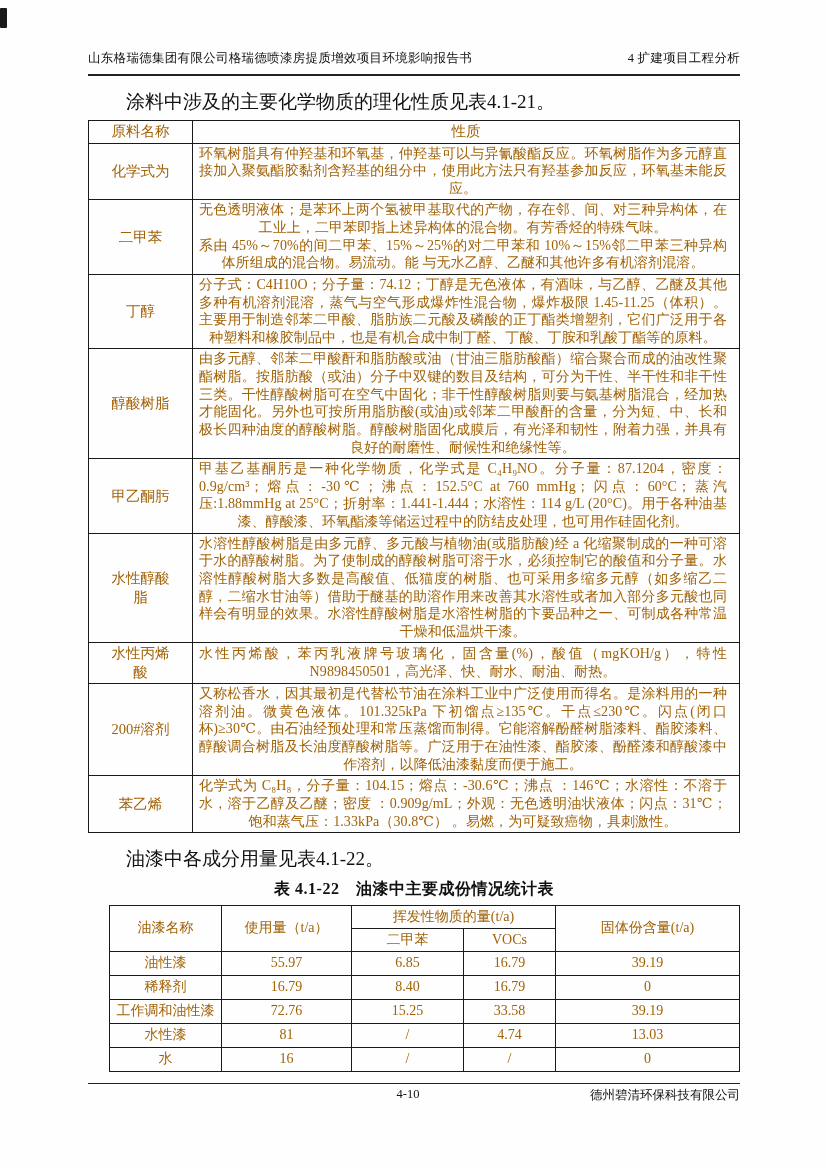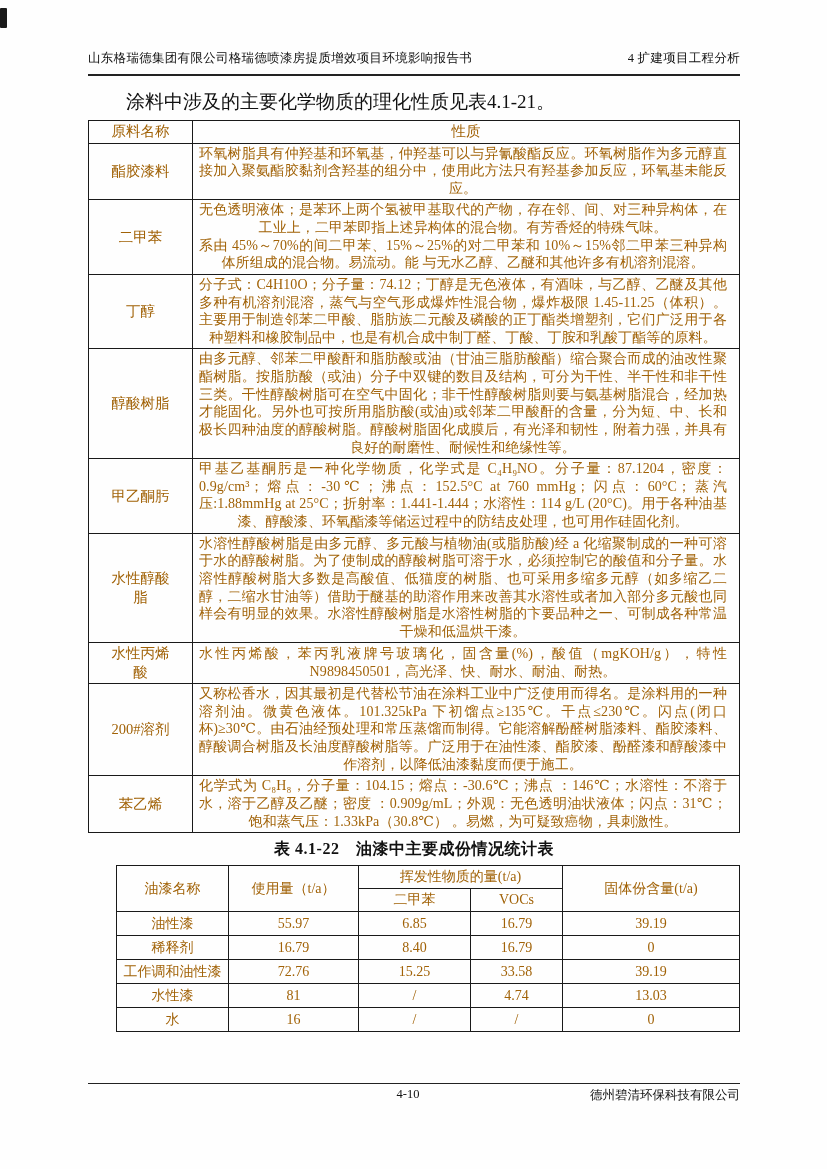--- a/index.html
+++ b/index.html
@@ -71,21 +71,21 @@
   .t1 .prop-cell {
     padding: 1px 12px 2px 6px;
   }
   .t1 .prop-cell p {
     font-size: 14px;
     line-height: 1.26;
     text-align: justify;
     text-align-last: center;
     letter-spacing: 0.1px;
   }
-  .t2-wrap { margin-left: 28px; }
+  .t2-wrap { margin-left: 21px; }
   .t2 { border: 1.5px solid #1a1a1a; }
   .t2 th {
     font-weight: normal;
     font-size: 14px;
     text-align: center;
     height: 23px;
     padding: 1px 2px;
   }
   .t2 td {
     font-size: 14px;
@@ -129,21 +129,21 @@
 
   <table class="t1">
     <thead>
       <tr>
         <th class="name-col">原料名称</th>
         <th>性质</th>
       </tr>
     </thead>
     <tbody id="table1-body">
         <tr>
-          <td class="name-cell">酯胶漆料</td>
+          <td class="name-cell">化学式为</td>
           <td class="prop-cell">
             <p>环氧树脂具有仲羟基和环氧基，仲羟基可以与异氰酸酯反应。环氧树脂作为多元醇直接加入聚氨酯胶黏剂含羟基的组分中，使用此方法只有羟基参加反应，环氧基未能反应。</p>
           </td>
         </tr>
         <tr>
           <td class="name-cell">二甲苯</td>
           <td class="prop-cell">
             <p>无色透明液体；是苯环上两个氢被甲基取代的产物，存在邻、间、对三种异构体，在工业上，二甲苯即指上述异构体的混合物。有芳香烃的特殊气味。</p>
             <p>系由 45%～70%的间二甲苯、15%～25%的对二甲苯和 10%～15%邻二甲苯三种异构体所组成的混合物。易流动。能 与无水乙醇、乙醚和其他许多有机溶剂混溶。</p>
           </td>
@@ -188,20 +188,21 @@
         </tr>
         <tr>
           <td class="name-cell">苯乙烯</td>
           <td class="prop-cell">
             <p>化学式为 C₈H₈，分子量：104.15；熔点：-30.6℃；沸点 ：146℃；水溶性：不溶于水，溶于乙醇及乙醚；密度 ：0.909g/mL；外观：无色透明油状液体；闪点：31℃；饱和蒸气压：1.33kPa（30.8℃） 。易燃，为可疑致癌物，具刺激性。</p>
           </td>
         </tr>
       </tbody>
   </table>
 
+  <p class="body-text">油漆中各成分用量见表4.1-22。</p>
 
   <div class="table-title">表 4.1-22　油漆中主要成份情况统计表</div>
 
   <div class="t2-wrap">
     <table class="t2">
       <colgroup>
         <col style="width:112px">
         <col style="width:130px">
         <col style="width:112px">
         <col style="width:92px">

